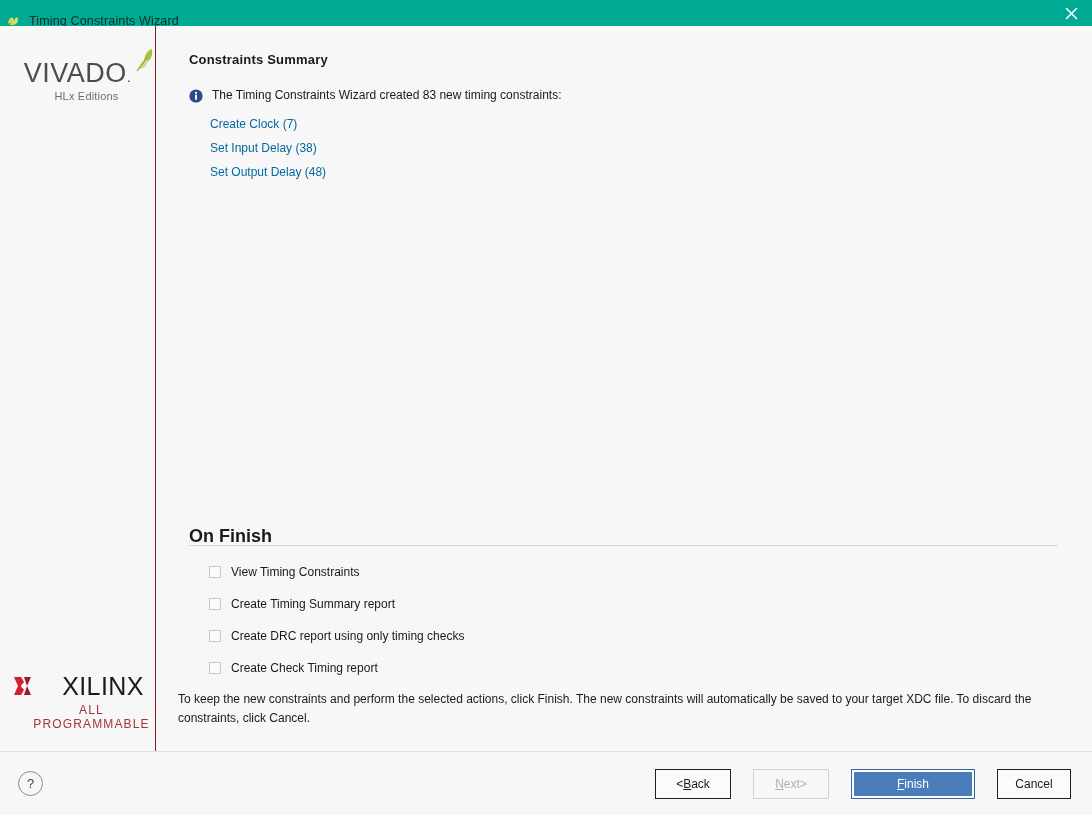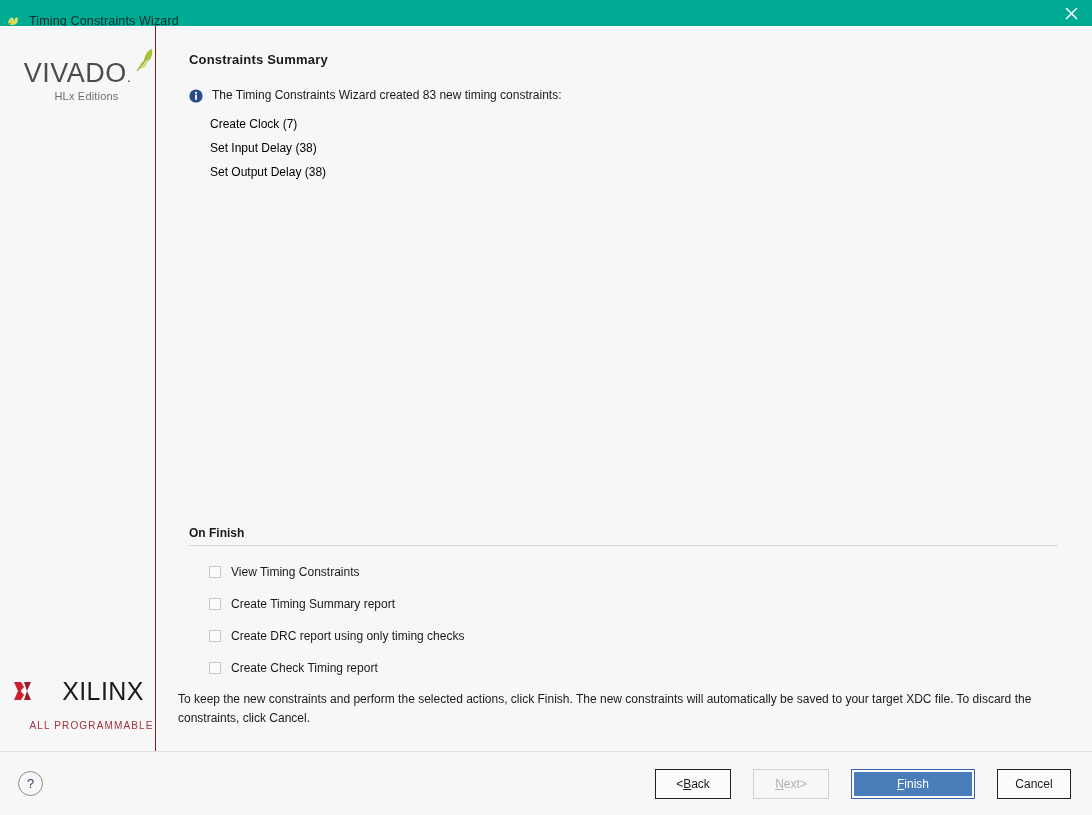--- a/index.html
+++ b/index.html
@@ -118,24 +118,24 @@
   }
   .xilinx-mark { width: 26px; height: 26px; flex: 0 0 auto; }
   .xilinx-word {
     font-size: 25px;
     letter-spacing: 0.4px;
     color: #1a1a1a;
     font-family: "Liberation Sans", sans-serif;
     line-height: 1;
   }
   .xilinx-tag {
-    font-size: 10px;
+    font-size: 12px;
     color: #a4333a;
     letter-spacing: 1.15px;
-    margin-top: 16px;
+    margin-top: 4px;
     padding-left: 28px;
   }
 
   
   .main {
     position: absolute;
     top: 0; left: 156px;
     width: 936px;
     height: 725px;
     background: #f7f7f7;
@@ -164,33 +164,33 @@
     line-height: 14px;
   }
   .link-list {
     position: absolute;
     top: 86px;
     left: 54px;
   }
   .link-item {
     display: block;
     font-size: 12px;
-    color: #000000;
+    color: #0369a1;
     line-height: 24px;
     text-decoration: none;
     cursor: pointer;
     width: max-content;
   }
 
   
   .onfinish-label {
     position: absolute;
     top: 500px;
     left: 33px;
-    font-size: 12px;
+    font-size: 18px;
     font-weight: bold;
     color: #1a1a1a;
   }
   .onfinish-rule {
     position: absolute;
     top: 519px;
     left: 33px;
     width: 869px;
     height: 1px;
     background: #d8d8d8;
@@ -378,21 +378,21 @@
           <circle cx="7" cy="3.9" r="1.05" fill="#ffffff"></circle>
           <rect x="6.1" y="5.7" width="1.9" height="5" fill="#ffffff"></rect>
         </svg>
       </span>
       <span class="summary-text">The Timing Constraints Wizard created 83 new timing constraints:</span>
     </div>
 
     <div class="link-list">
       <a class="link-item" href="#">Create Clock (7)</a>
       <a class="link-item" href="#">Set Input Delay (38)</a>
-      <a class="link-item" href="#">Set Output Delay (38)</a>
+      <a class="link-item" href="#">Set Output Delay (48)</a>
     </div>
 
     <div class="onfinish-label">On Finish</div>
     <div class="onfinish-rule"></div>
 
     <div class="checkbox-list">
       <label class="checkbox-row">
         <span class="checkbox-box"></span>
         <span class="checkbox-label">View Timing Constraints</span>
       </label>

